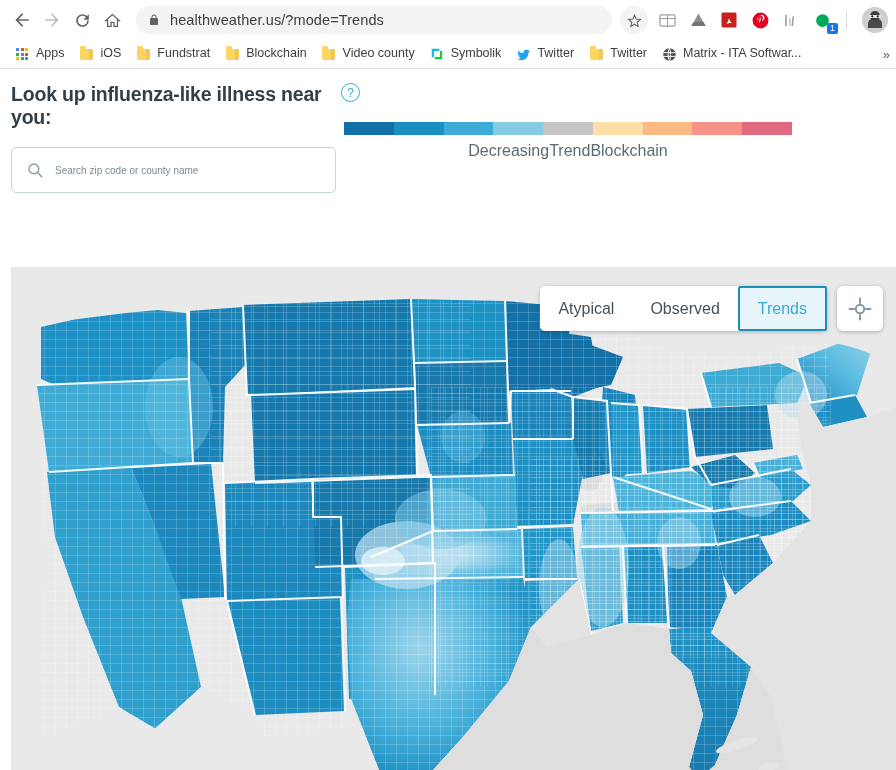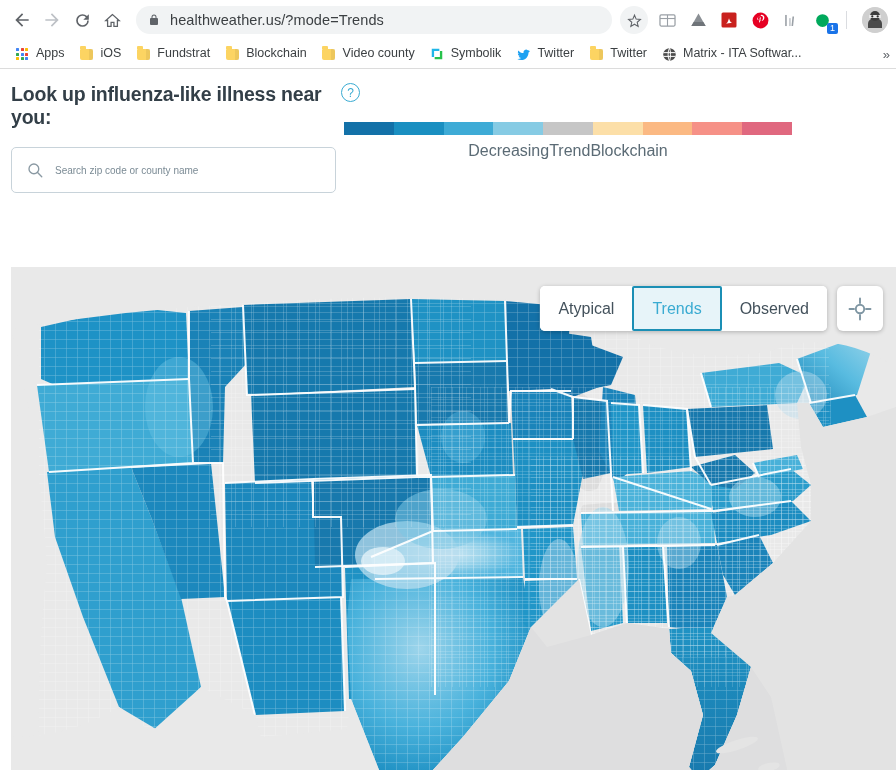--- a/index.html
+++ b/index.html
@@ -747,22 +747,22 @@
           <ellipse cx="726" cy="478" rx="22" ry="5" transform="rotate(-18 726 478)"></ellipse>
           <ellipse cx="758" cy="500" rx="11" ry="4" transform="rotate(-12 758 500)"></ellipse>
           <ellipse cx="700" cy="516" rx="8" ry="3"></ellipse>
         </g>
       </svg>
     </div>
 
     <div class="map-controls">
       <div class="seg-group">
         <button class="seg-btn">Atypical</button>
+        <button class="seg-btn">Observed</button>
         <button class="seg-btn active">Trends</button>
-        <button class="seg-btn">Observed</button>
       </div>
       <button class="locate-btn">
         <svg width="24" height="24" viewBox="0 0 24 24">
           <circle cx="12" cy="12" r="4.2" fill="none" stroke="#7f96a3" stroke-width="1.9"></circle>
           <line x1="12" y1="1.5" x2="12" y2="6" stroke="#7f96a3" stroke-width="1.9" stroke-linecap="round"></line>
           <line x1="12" y1="18" x2="12" y2="22.5" stroke="#7f96a3" stroke-width="1.9" stroke-linecap="round"></line>
           <line x1="1.5" y1="12" x2="6" y2="12" stroke="#7f96a3" stroke-width="1.9" stroke-linecap="round"></line>
           <line x1="18" y1="12" x2="22.5" y2="12" stroke="#7f96a3" stroke-width="1.9" stroke-linecap="round"></line>
         </svg>
       </button>

